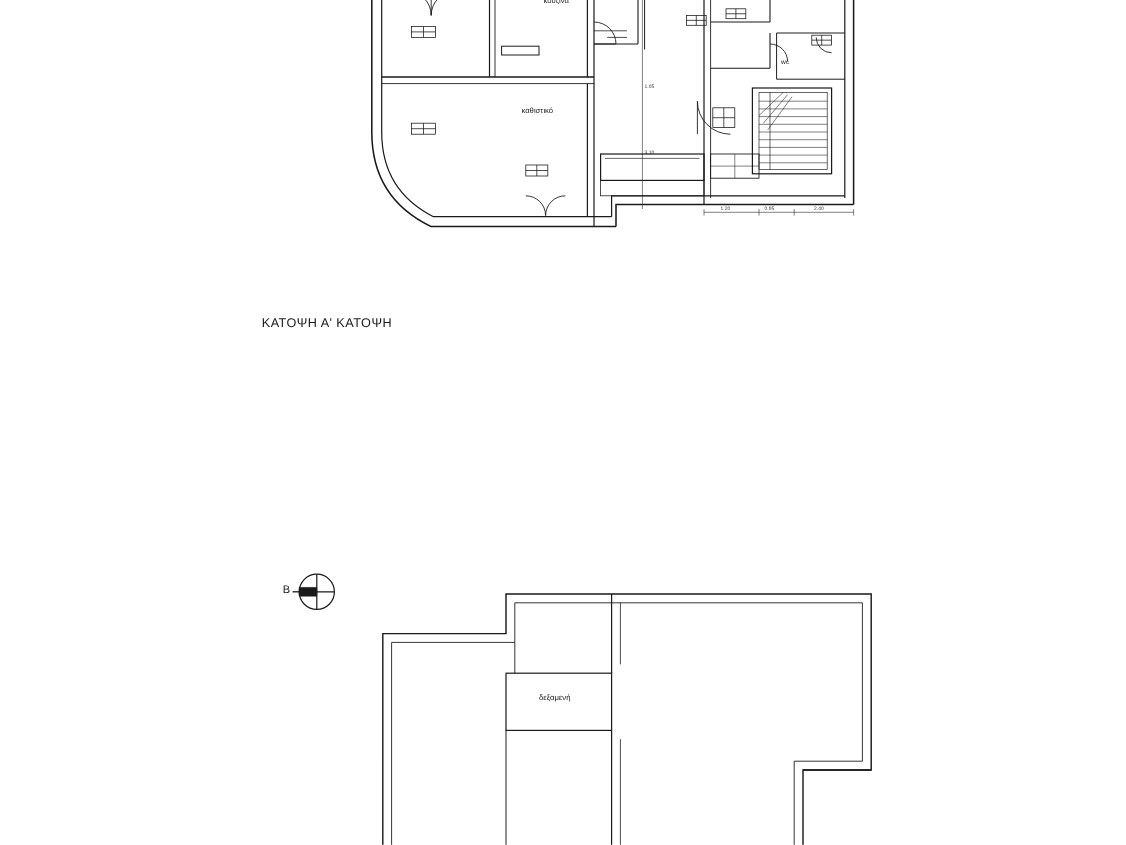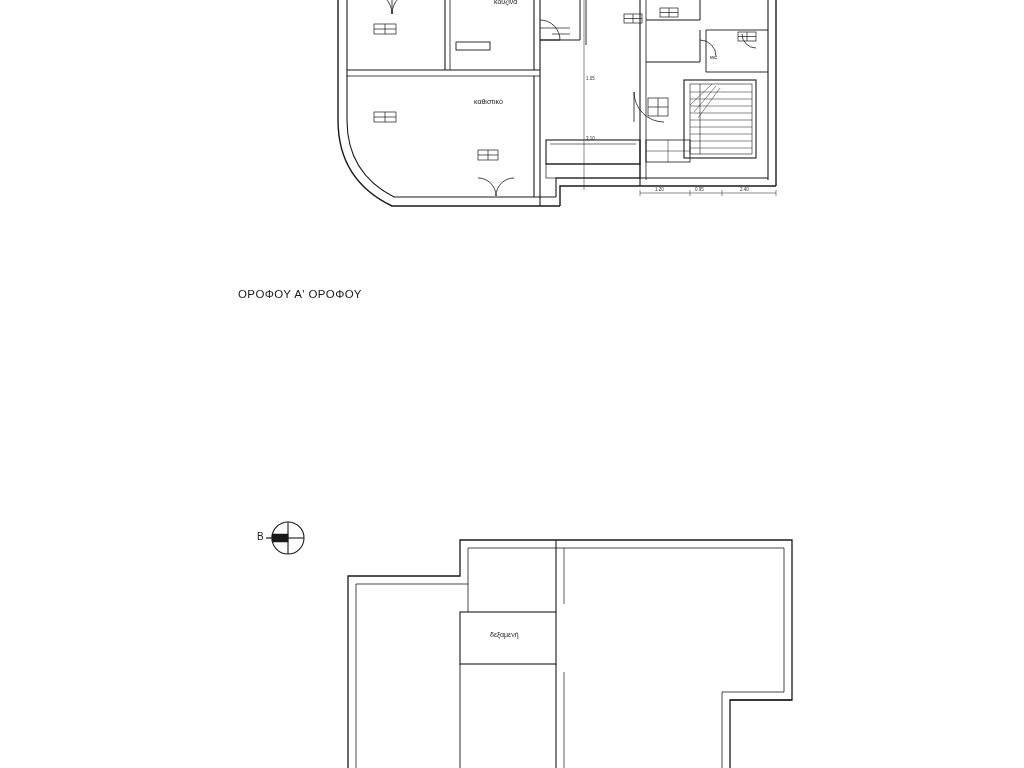--- a/index.html
+++ b/index.html
@@ -212,21 +212,21 @@
       <path d="M 564 548 L 564 604" stroke-width="0.7"></path>
       <path d="M 556 664 L 556 778" stroke-width="1.1"></path>
       <path d="M 564 672 L 564 778" stroke-width="0.7"></path>
       <path d="M 468 584 L 468 612" stroke-width="0.8"></path>
       <path d="M 460 664 L 460 778" stroke-width="0.9"></path>
       <path d="M 730 700 L 792 700" stroke-width="1.2"></path>
     </g>
 
   </svg>
 
-  <div class="caption">ΟΡΟΦΟΥ Α' ΟΡΟΦΟΥ</div>
+  <div class="caption">ΚΑΤΟΨΗ Α' ΚΑΤΟΨΗ</div>
 
   <div class="compass-label">Β</div>
 
   <div class="room-label room-kouzina">κουζίνα</div>
 
   <div class="room-label room-kathistiko">καθιστικό</div>
 
   <div class="room-label room-wc">wc</div>
 
   <div class="room-label room-dexameni">δεξαμενή</div>

